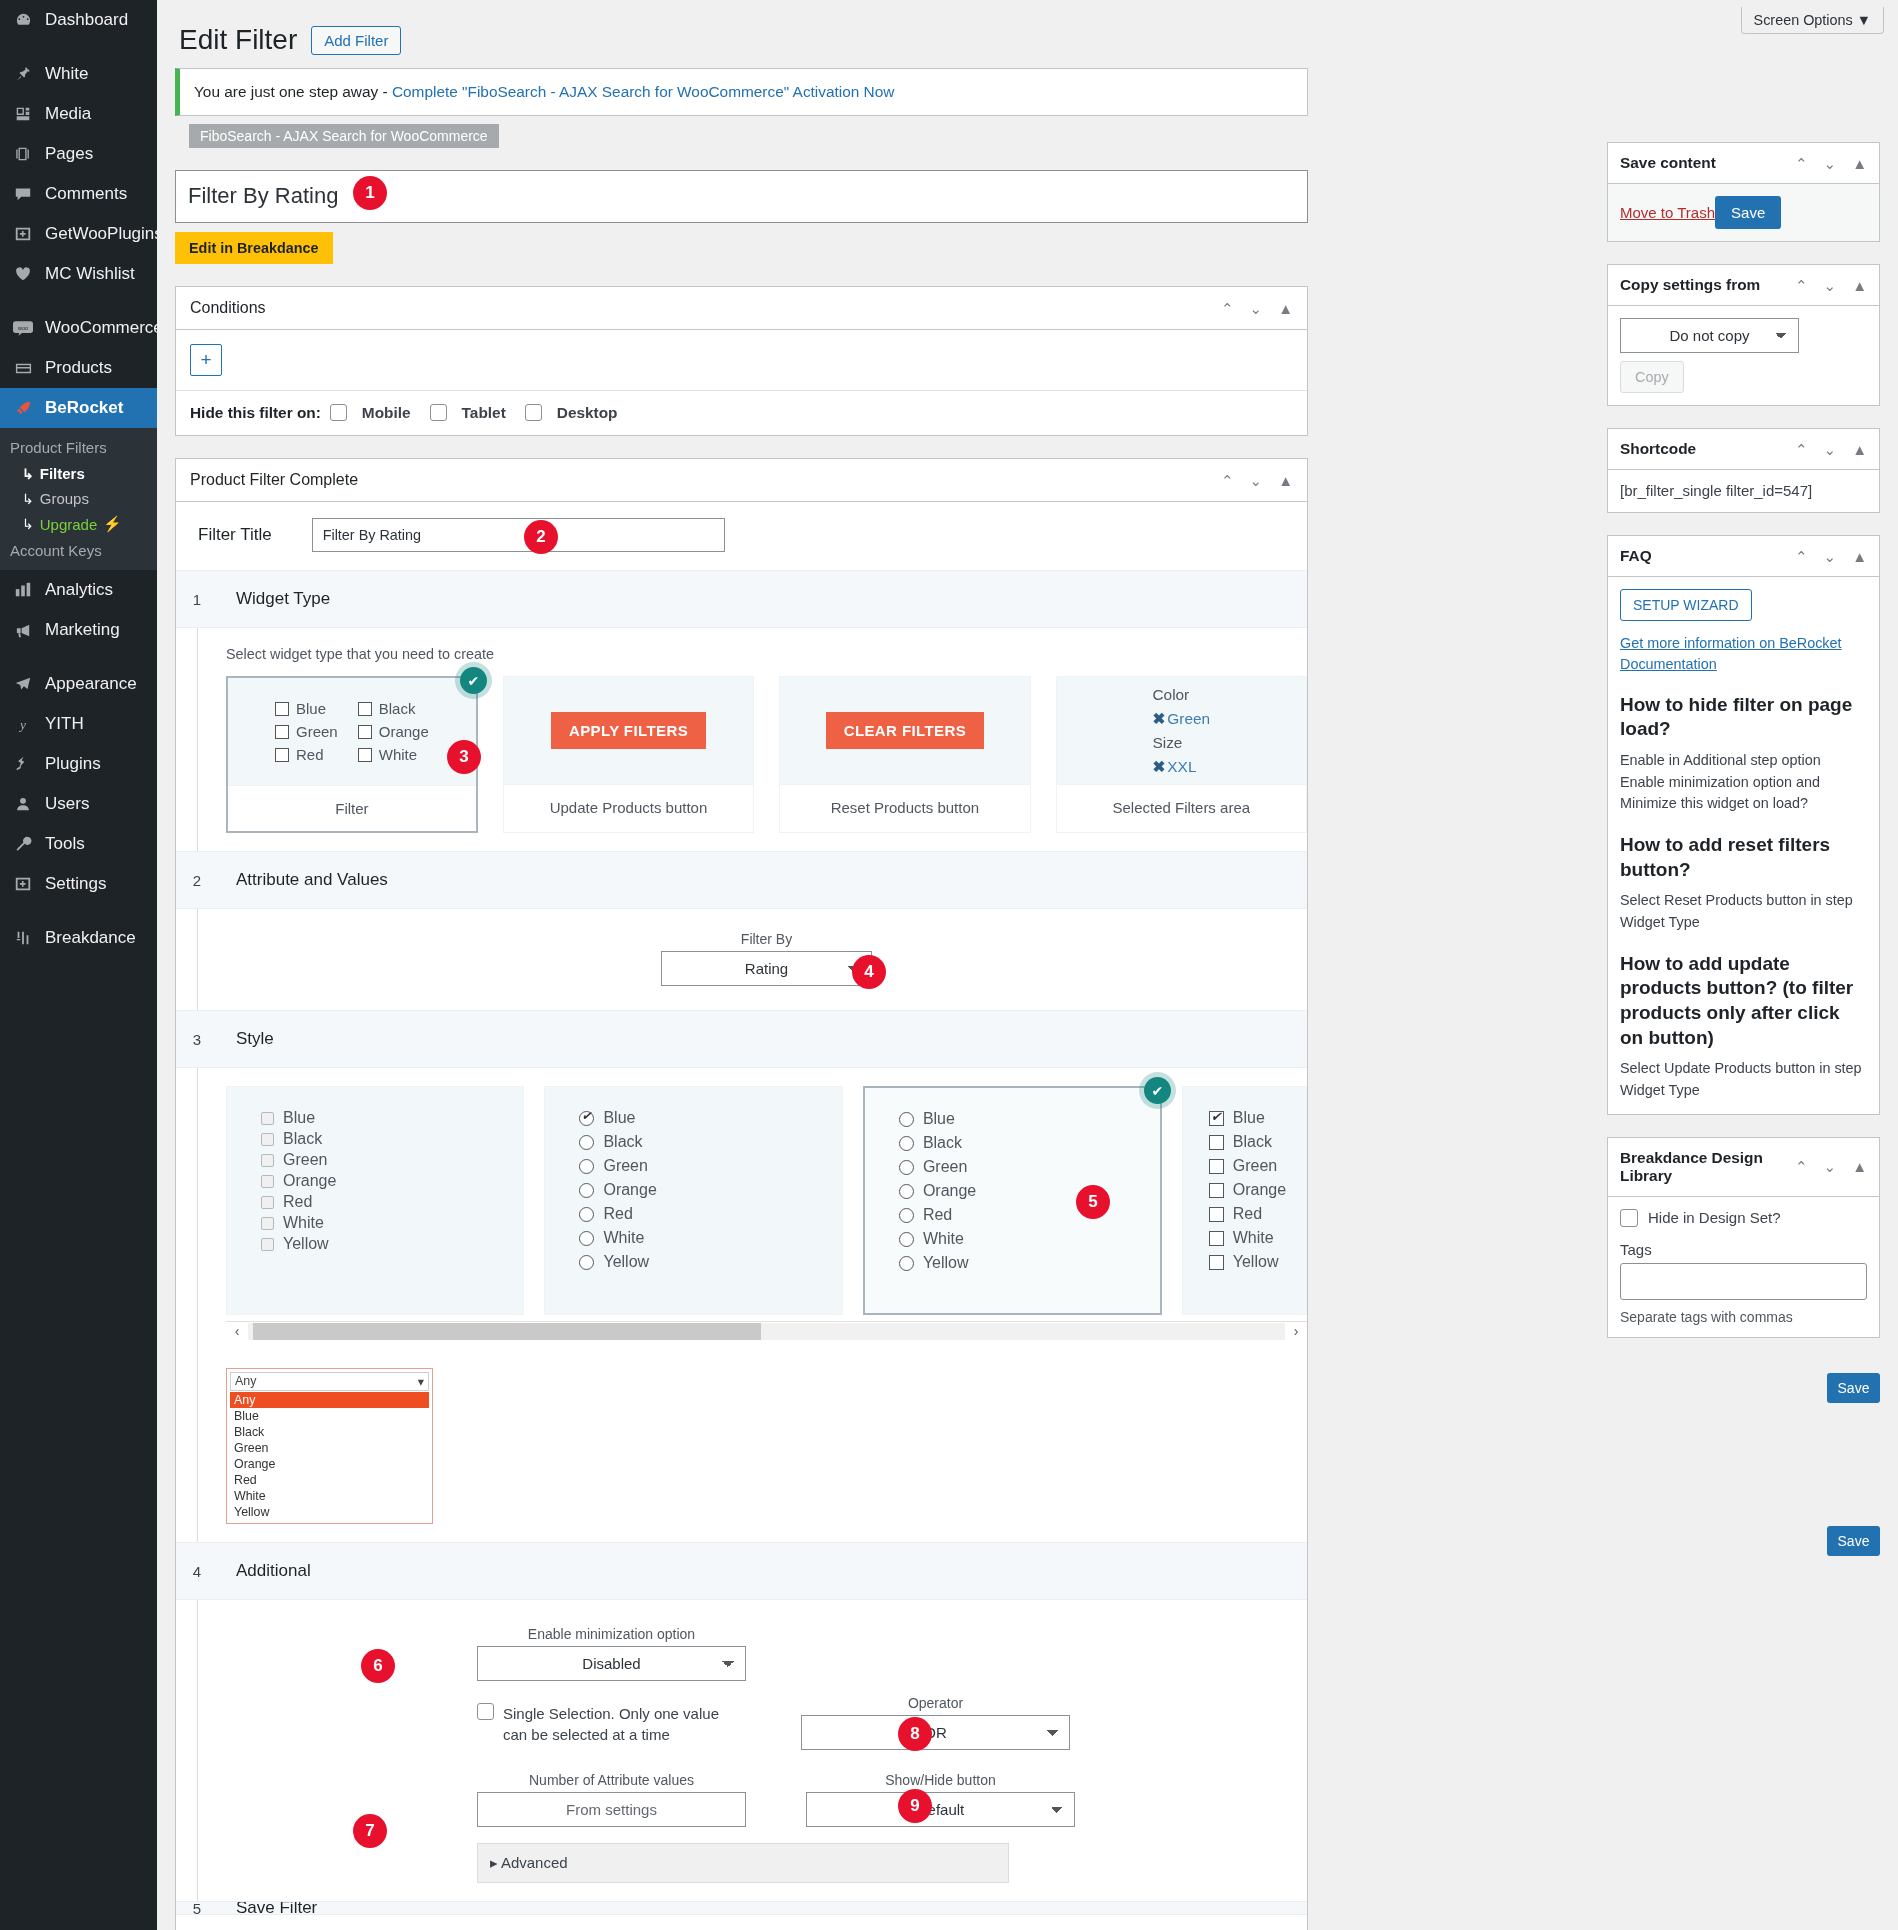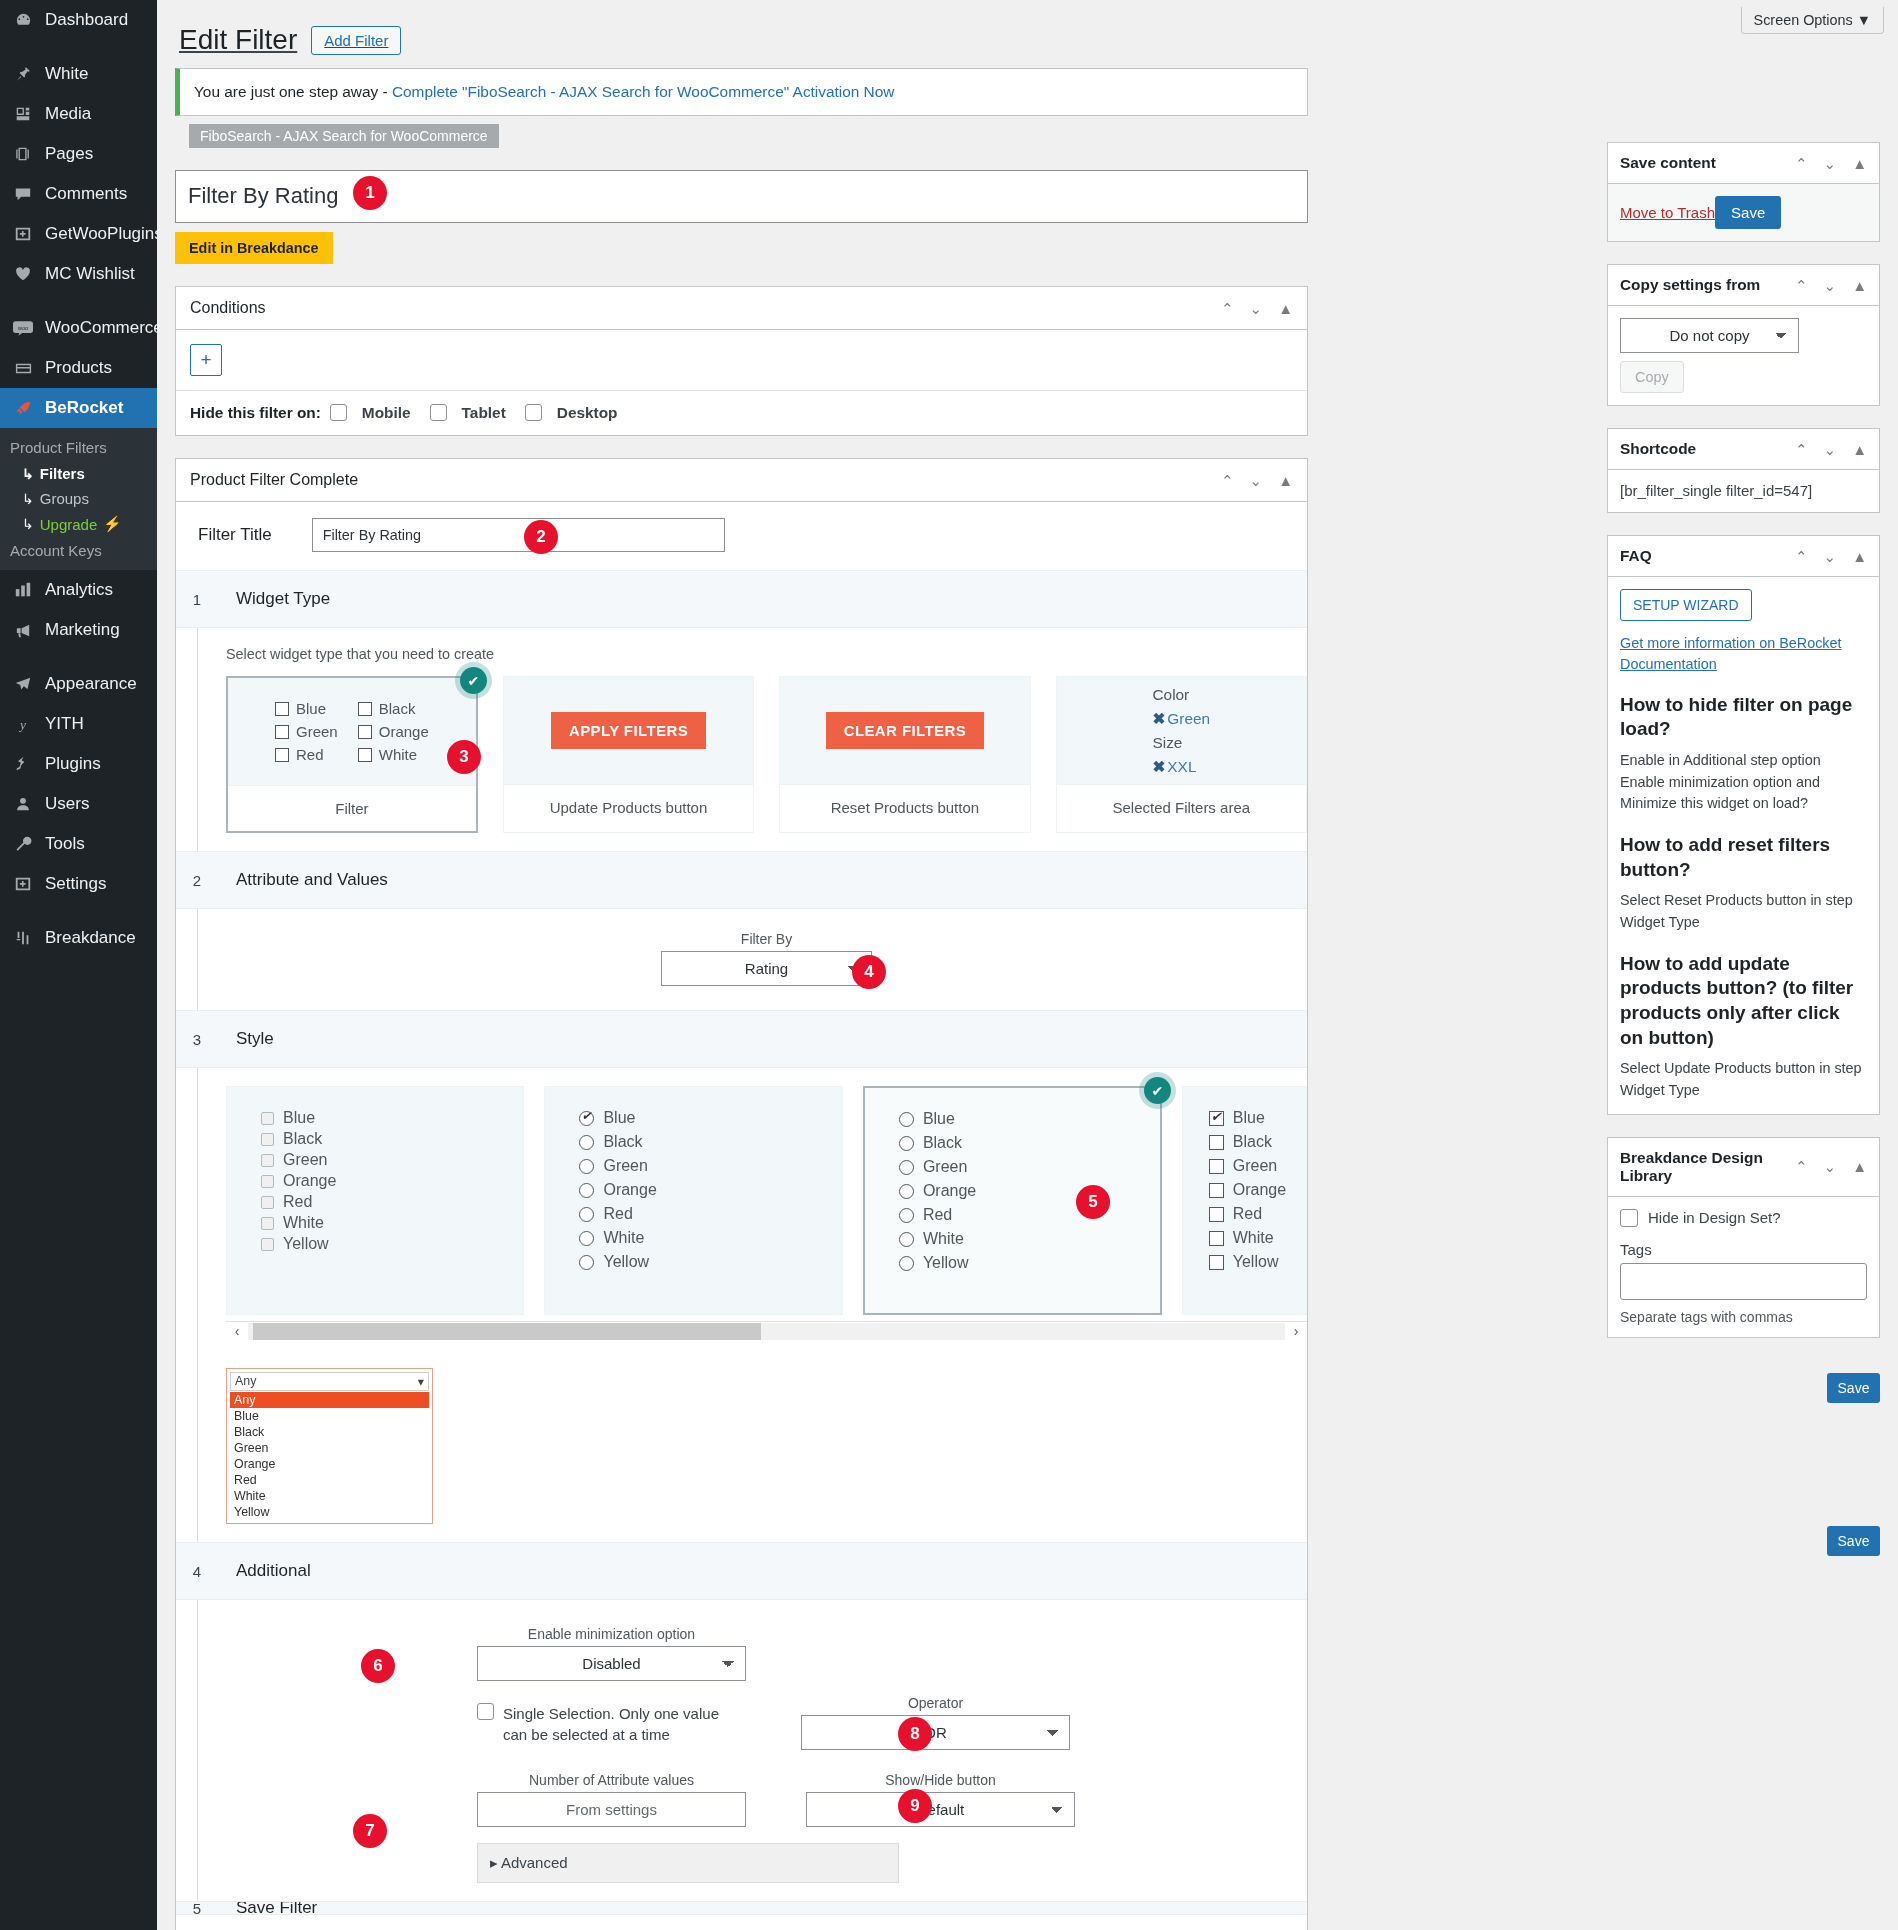--- a/index.html
+++ b/index.html
@@ -61,21 +61,20 @@
   .screen-opt-btn {
     background:#f0f0f1; border:1px solid #c3c4c7; border-top:none;
     border-radius:0 0 4px 4px; padding:5px 12px; font-size:14.4px;
     color:#2c3338; cursor:pointer;
   }
 
   .wrap { padding:0 18px 0 18px; }
   .page-head {
     display:flex; align-items:center; gap:14px;
     padding:22px 0 10px 4px;
-    text-decoration:underline;
   }
   h1.page-title { font-size:28px; font-weight:400; color:#1d2327; margin:0; line-height:1.3; }
   .page-title-action {
     display:inline-block; border:1px solid #2271b1; color:#2271b1;
     background:#f6f7f7; border-radius:3px; padding:5px 12px;
     font-size:15px; cursor:pointer;
   }
 
   .notice {
     background:#fff; border:1px solid #c3c4c7; border-left:5px solid #46b450;
@@ -259,21 +258,21 @@
   .dp-li { padding:1px 4px; }
   .dp-li.hl { background:#ef4e23; color:#fff; }
 
   .opt-wrap { display:flex; gap:60px; align-items:flex-start; }
   .single-sel {
     display:flex; gap:9px; font-size:15px; color:#3c434a;
     max-width:264px; line-height:1.4; margin-top:22px;
   }
   .advanced-bar {
     background:#f0f0f1; border:1px solid #dcdcde; padding:10px 12px;
-    font-size:15px; color:#3c434a; width:422px; margin-top:16px; cursor:pointer;
+    font-size:15px; color:#3c434a; width:532px; margin-top:16px; cursor:pointer;
   }
 
   .save-filter-wrap { text-align:center; padding:36px 0 34px 0; position:relative; }
 
   
   .badge {
     position:absolute; width:34px; height:34px; border-radius:50%;
     background:#e8112d; color:#fff; font-size:17px; font-weight:700;
     display:flex; align-items:center; justify-content:center; z-index:30;
   }

